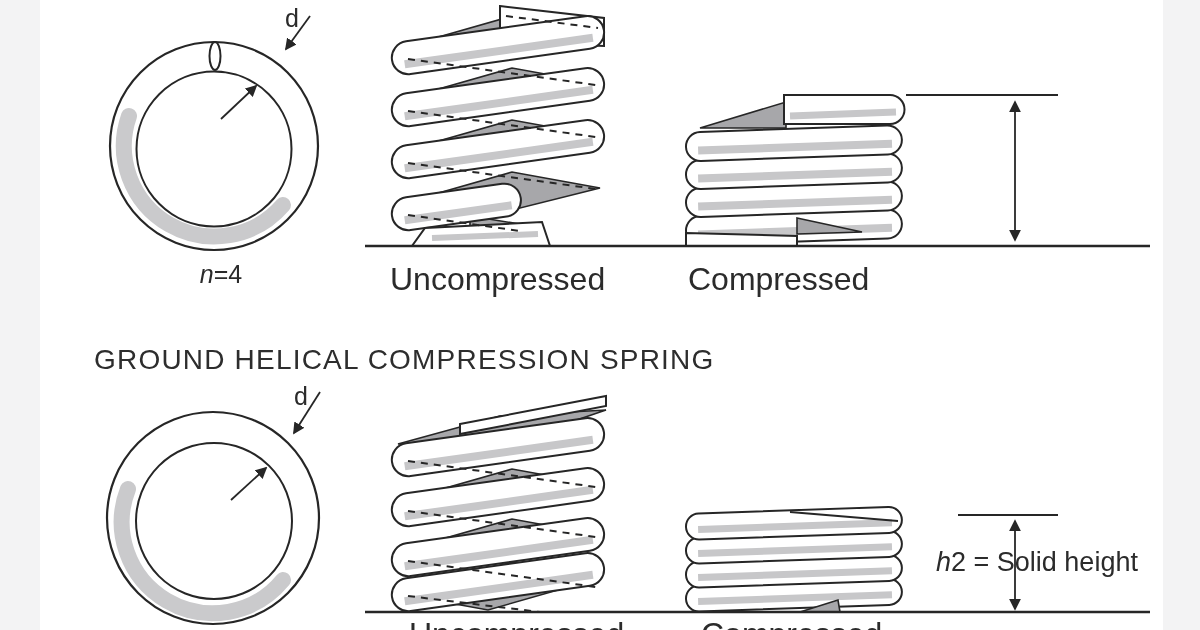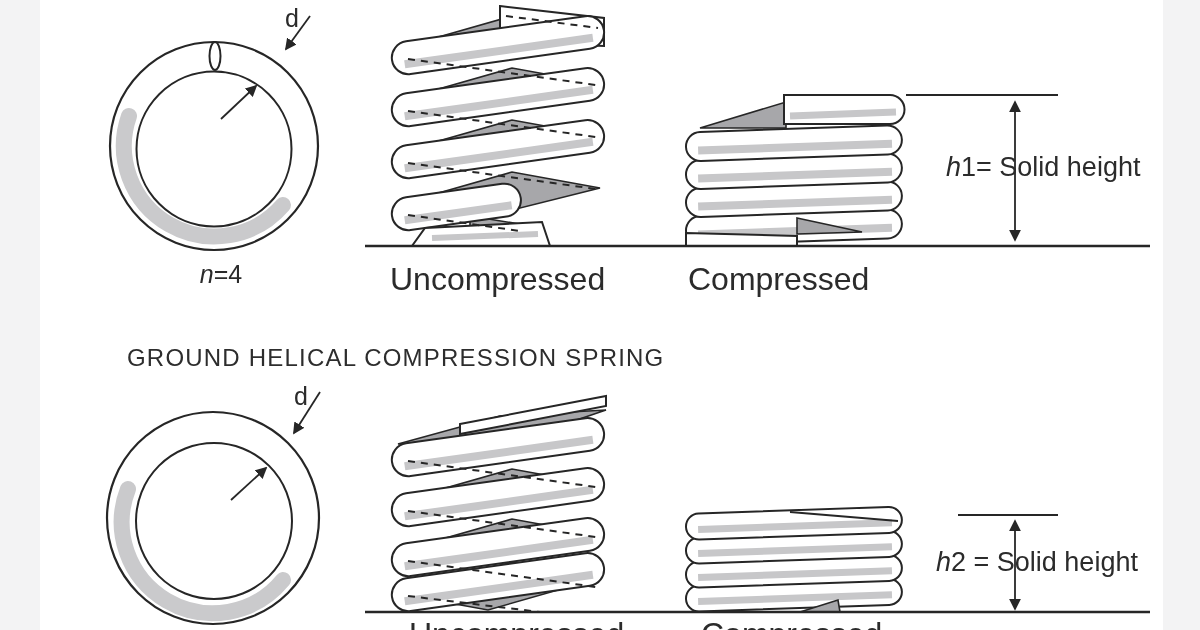--- a/index.html
+++ b/index.html
@@ -6,21 +6,21 @@
   body{width:1200px;height:630px;overflow:hidden;background:#f3f3f4;}
   .stage{position:relative;width:1200px;height:630px;font-family:"Liberation Sans",sans-serif;}
   .content-bg{position:absolute;left:40px;top:0;width:1123px;height:630px;background:#ffffff;}
   svg.art{position:absolute;left:0;top:0;}
   .lbl{position:absolute;color:#2b2b2b;white-space:nowrap;}
   .c{text-align:center;}
   .f25{font-size:25px;}
   .f26{font-size:32px;}
   .f27{font-size:27px;}
   .ital{font-style:italic;}
-  .title{font-size:24px;letter-spacing:1.2px;color:#2d2d2d;margin-left:33px;}
+  .title{font-size:28px;letter-spacing:1.2px;color:#2d2d2d;}
 </style>
 </head>
 <body>
 
 <div class="stage">
   <div class="content-bg"></div>
 
   <svg class="art" width="1200" height="630" viewBox="0 0 1200 630">
     <defs>
       <marker id="ah" viewBox="0 0 10 10" refX="8.5" refY="5" markerWidth="6.5" markerHeight="6.5" orient="auto-start-reverse">
@@ -151,21 +151,20 @@
   </svg>
 
   <div class="lbl f25 c" style="left:276px;top:4px;width:32px;">d</div>
 
   <div class="lbl f25 c" style="left:176px;top:260px;width:90px;"><span class="ital">n</span><span>=4</span></div>
 
   <div class="lbl f26 c" style="left:390px;top:261px;width:164px;">Uncompressed</div>
 
   <div class="lbl f26 c" style="left:688px;top:261px;width:164px;">Compressed</div>
 
-  <div class="lbl f27" style="left:946px;top:152px;"><span class="ital">h</span><span>1= Solid height</span></div>
 
   <div class="lbl title" style="left:94px;top:344px;">GROUND HELICAL COMPRESSION SPRING</div>
 
   <div class="lbl f25 c" style="left:285px;top:382px;width:32px;">d</div>
 
   <div class="lbl f27" style="left:936px;top:547px;text-align:right;"><span class="ital">h</span><span>2 = Solid height</span></div>
 
   <div class="lbl f26 c" style="left:409px;top:616px;width:164px;">Uncompressed</div>
 
   <div class="lbl f26 c" style="left:701px;top:616px;width:164px;">Compressed</div>

